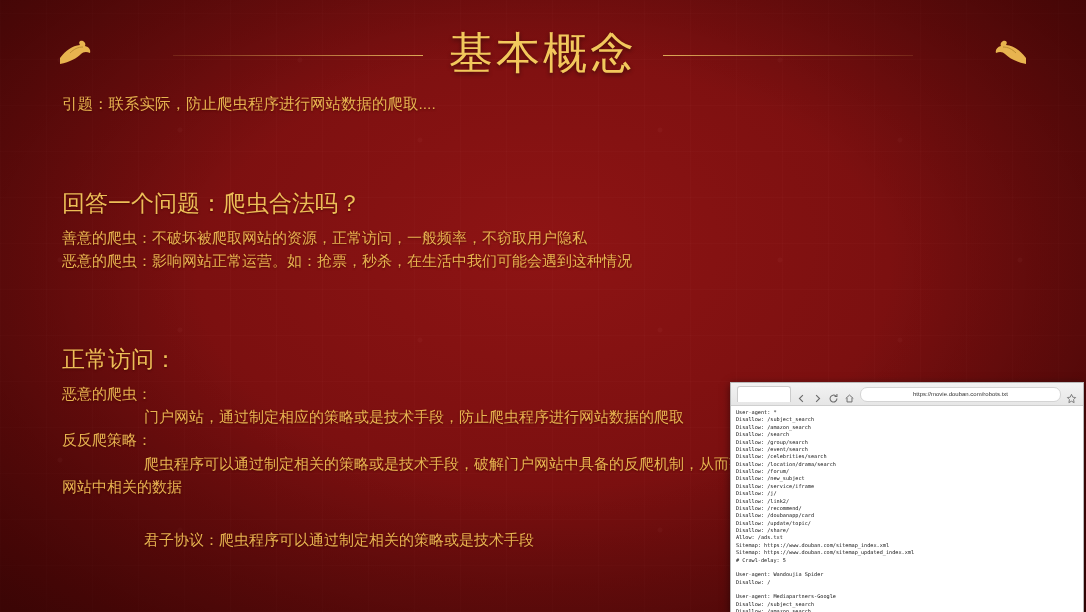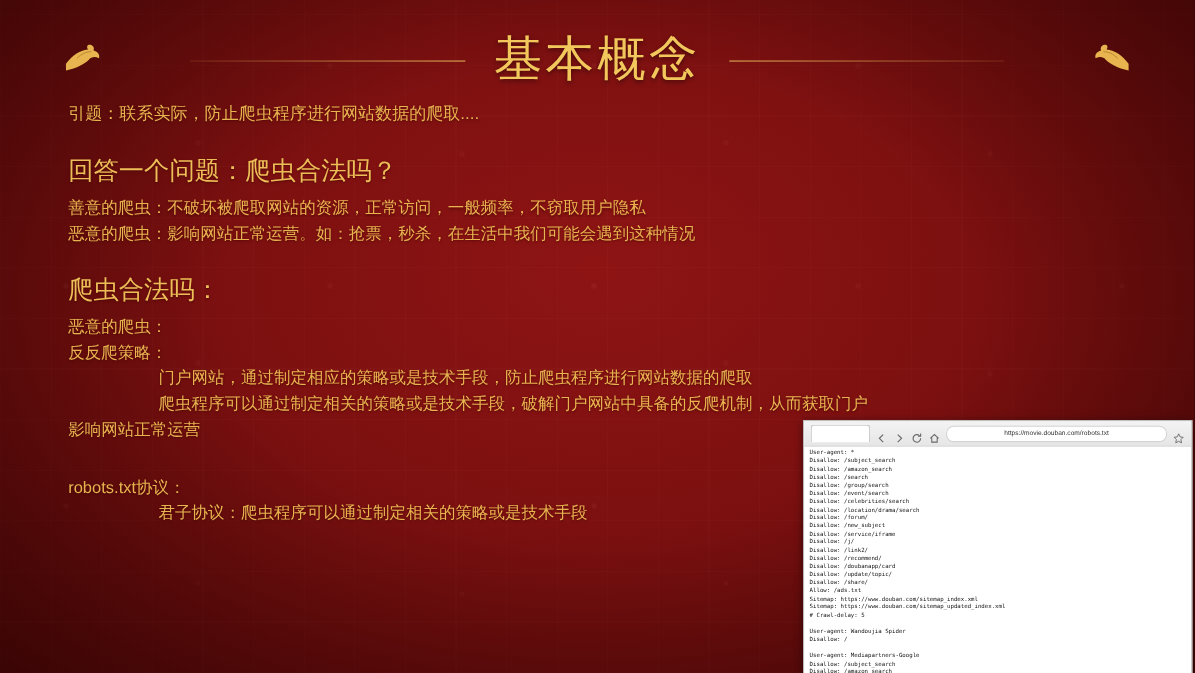--- a/index.html
+++ b/index.html
@@ -102,20 +102,21 @@
     text-shadow: 0 1px 2px rgba(60,0,0,0.6);
   }
   .line.small {
     font-size: 15.5px;
   }
   .h2 {
     font-size: 23px;
     line-height: 1.9;
     color: #edbe57;
     text-shadow: 0 1px 2px rgba(60,0,0,0.6);
+    margin-top: 48px;
   }
   .indent {
     padding-left: 82px;
   }
   .gap-md { height: 18px; }
   .gap-lg { height: 30px; }
 
   
   .browser {
     position: absolute;
@@ -206,30 +207,29 @@
   <div class="body">
     <div class="line small">引题：联系实际，防止爬虫程序进行网站数据的爬取....</div>
     <div class="gap-md"></div>
 
     <div class="h2">回答一个问题：爬虫合法吗？</div>
     <div class="line">善意的爬虫：不破坏被爬取网站的资源，正常访问，一般频率，不窃取用户隐私</div>
     <div class="line">恶意的爬虫：影响网站正常运营。如：抢票，秒杀，在生活中我们可能会遇到这种情况</div>
 
     <div class="gap-md"></div>
 
-    <div class="h2">爬虫合法吗：</div>
+    <div class="h2">正常访问：</div>
     <div class="line">恶意的爬虫：</div>
+    <div class="line indent">门户网站，通过制定相应的策略或是技术手段，防止爬虫程序进行网站数据的爬取</div>
     <div class="line">反反爬策略：</div>
-    <div class="line indent">门户网站，通过制定相应的策略或是技术手段，防止爬虫程序进行网站数据的爬取</div>
     <div class="line indent">爬虫程序可以通过制定相关的策略或是技术手段，破解门户网站中具备的反爬机制，从而获取门户</div>
-    <div class="line">影响网站正常运营</div>
+    <div class="line">网站中相关的数据</div>
 
     <div class="gap-lg"></div>
 
-    <div class="line">robots.txt协议：</div>
     <div class="line indent">君子协议：爬虫程序可以通过制定相关的策略或是技术手段</div>
   </div>
 
   <div class="browser">
     <div class="browser-chrome">
       <div class="tabshape"></div>
       <span class="nav-ico">
         <svg viewBox="0 0 16 16" width="11" height="11">
             <path d="M10 3 L5 8 L10 13" fill="none" stroke="currentColor" stroke-width="1.6"></path>
           </svg>

